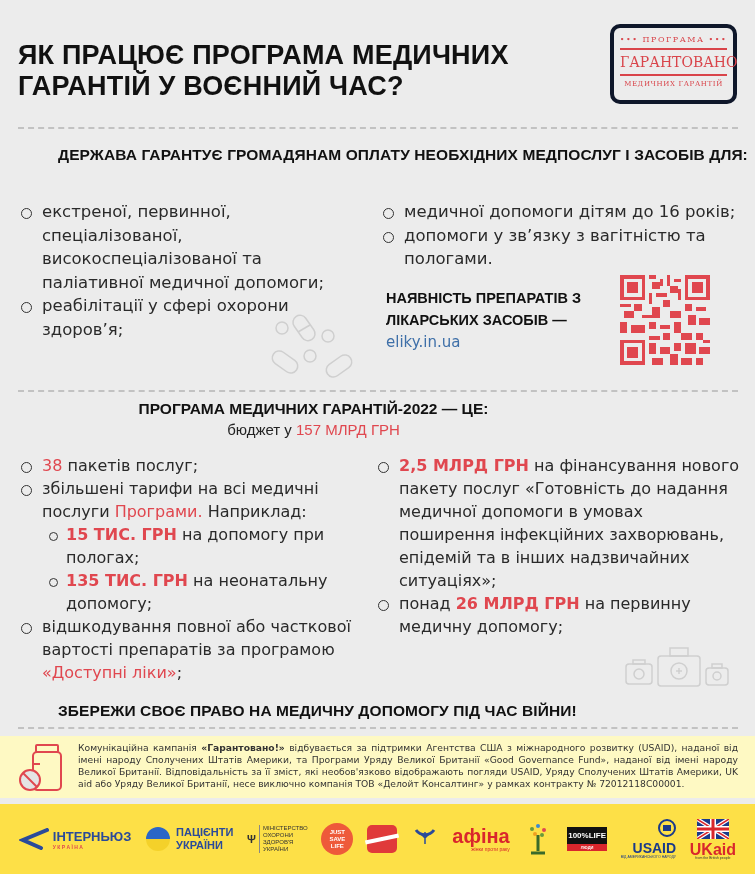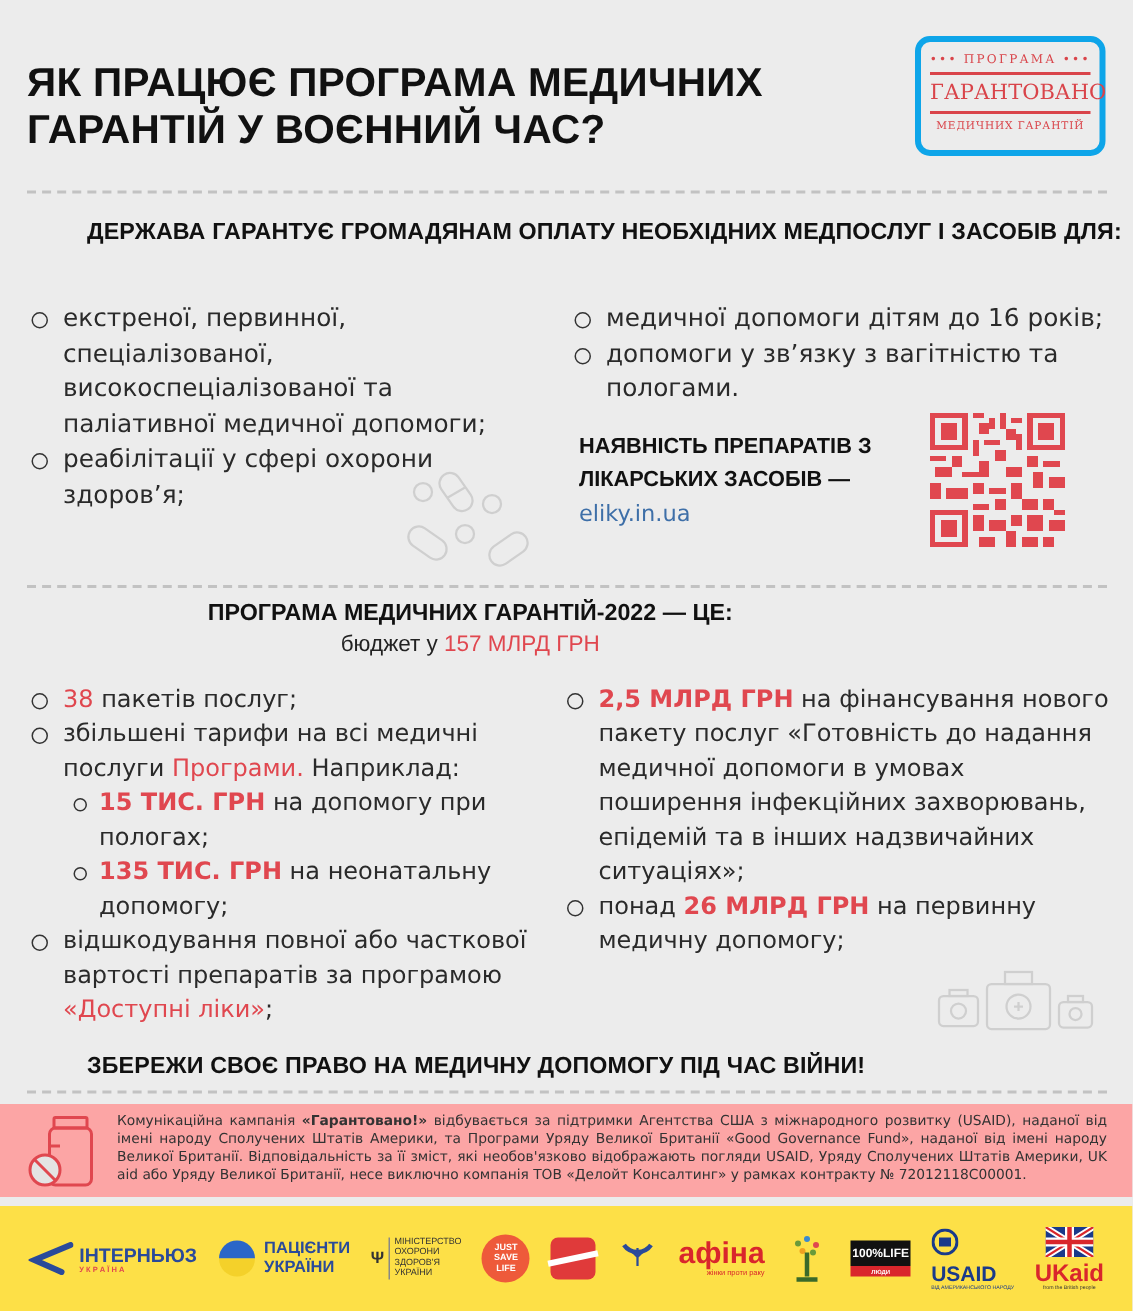--- a/index.html
+++ b/index.html
@@ -13,21 +13,21 @@
   .page { position: relative; width: 755px; height: 874px; background: #ececec; }
   .title {
     position: absolute; left: 18px; top: 40px;
     font-family: "Liberation Sans", sans-serif;
     font-weight: 900; font-size: 27px; line-height: 31px;
     letter-spacing: 0.2px; color: #111;
     text-transform: uppercase;
   }
   .stamp {
     position: absolute; left: 610px; top: 24px; width: 127px; height: 80px;
-    border: 4px solid #0ea5e9; border-radius: 10px;
+    border: 4px solid #0f172a; border-radius: 10px;
     color: #d9444a; text-align: center;
     font-family: "DejaVu Serif", serif;
   }
   .stamp-top { font-size: 8px; letter-spacing: 1.5px; margin-top: 7px; }
   .stamp-mid {
     border-top: 2px solid #d9444a; border-bottom: 2px solid #d9444a;
     margin: 4px 6px; padding: 2px 0; font-size: 14px; line-height: 20px;
   }
   .stamp-bot { font-size: 7px; letter-spacing: 0.6px; }
   .dash {
@@ -63,21 +63,21 @@
   }
   .eliky-link { color: #3e6fa8; font-size: 15px; font-weight: normal; text-transform: none; font-family: "DejaVu Sans", sans-serif; }
   .qr { position: absolute; left: 620px; top: 274px; width: 90px; height: 92px; }
   .center-head {
     position: absolute; left: 0; width: 627px; text-align: center;
     font-family: "Liberation Sans", sans-serif;
   }
   .deco { position: absolute; }
   .footer-note {
     position: absolute; left: 0; top: 736px; width: 755px; height: 62px;
-    background: #fca5a5;
+    background: #fef9c3;
   }
   .footer-note .txt {
     position: absolute; left: 78px; top: 6px; width: 660px;
     font-size: 9.2px; line-height: 12px; color: #333; text-align: justify;
   }
   .logos {
     position: absolute; left: 0; top: 804px; width: 755px; height: 70px;
     background: #fde047;
     display: flex; align-items: center; justify-content: space-around;
     padding: 0 12px;
@@ -301,21 +301,21 @@
           <path d="M15 14v16M8 32h14" stroke="#3a6a2a" stroke-width="3"></path>
         </svg>
     </div>
     <div class="logo">
       <div style="width:40px; text-align:center;">
         <div style="background:#111; color:#fff; font-size:8px; padding:4px 0;">100%LIFE</div>
         <div style="background:#d9262c; color:#fff; font-size:4px; padding:1px 0;">ЛЮДИ</div>
       </div>
     </div>
     <div class="logo">
-      <div style="text-align:left; color:#1a3a8a;">
+      <div style="text-align:right; color:#1a3a8a;">
         <svg width="18" height="18" viewBox="0 0 18 18">
             <circle cx="9" cy="9" r="8" fill="none" stroke="#1a3a8a" stroke-width="2"></circle>
             <rect x="5" y="6" width="8" height="6" fill="#1a3a8a"></rect>
           </svg>
         <div style="font-size:14px; line-height:14px;"><span>USAID</span></div>
         <div style="font-size:3.5px; font-weight:normal;">ВІД АМЕРИКАНСЬКОГО НАРОДУ</div>
       </div>
     </div>
     <div class="logo">
       <div style="text-align:center;">

